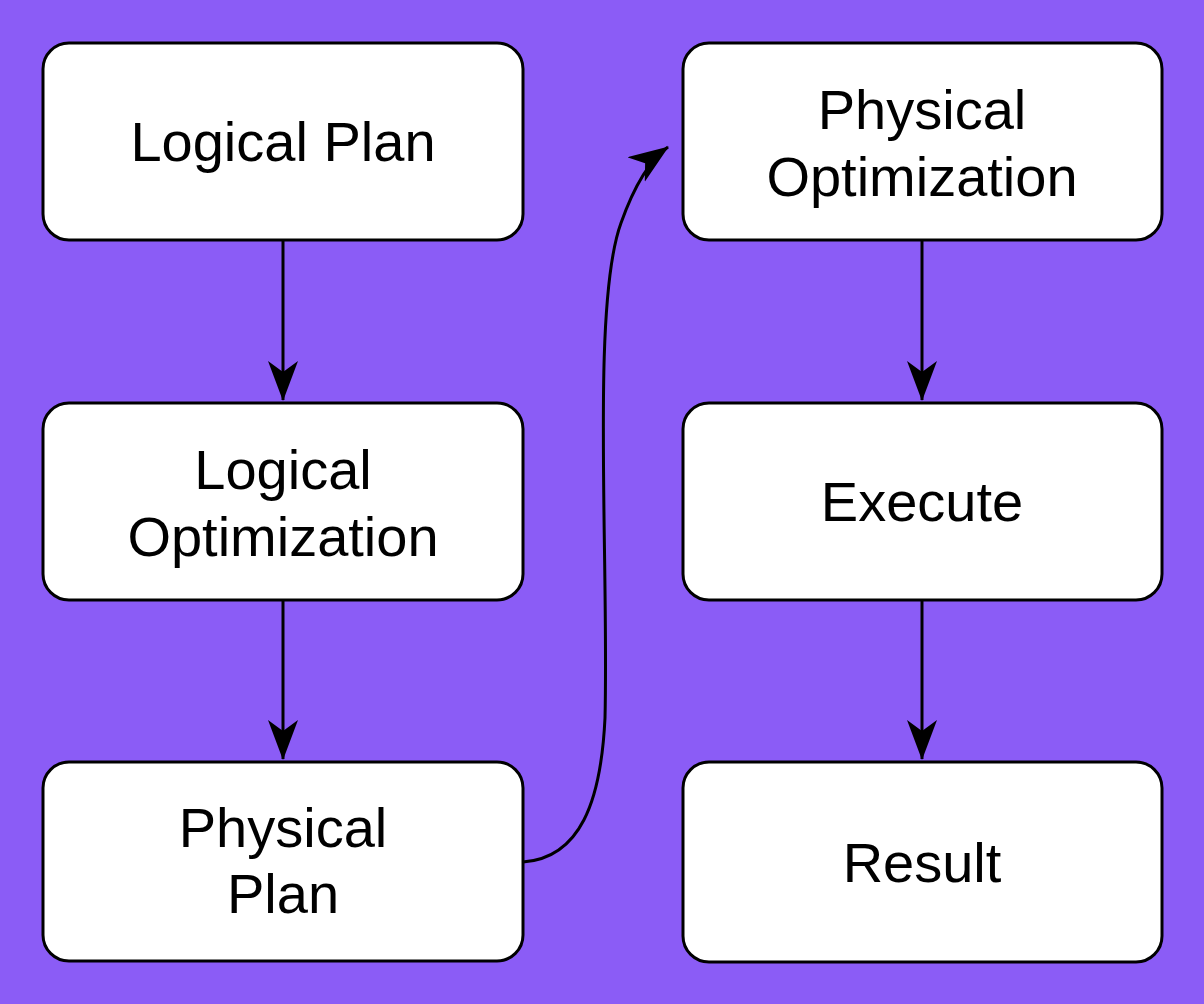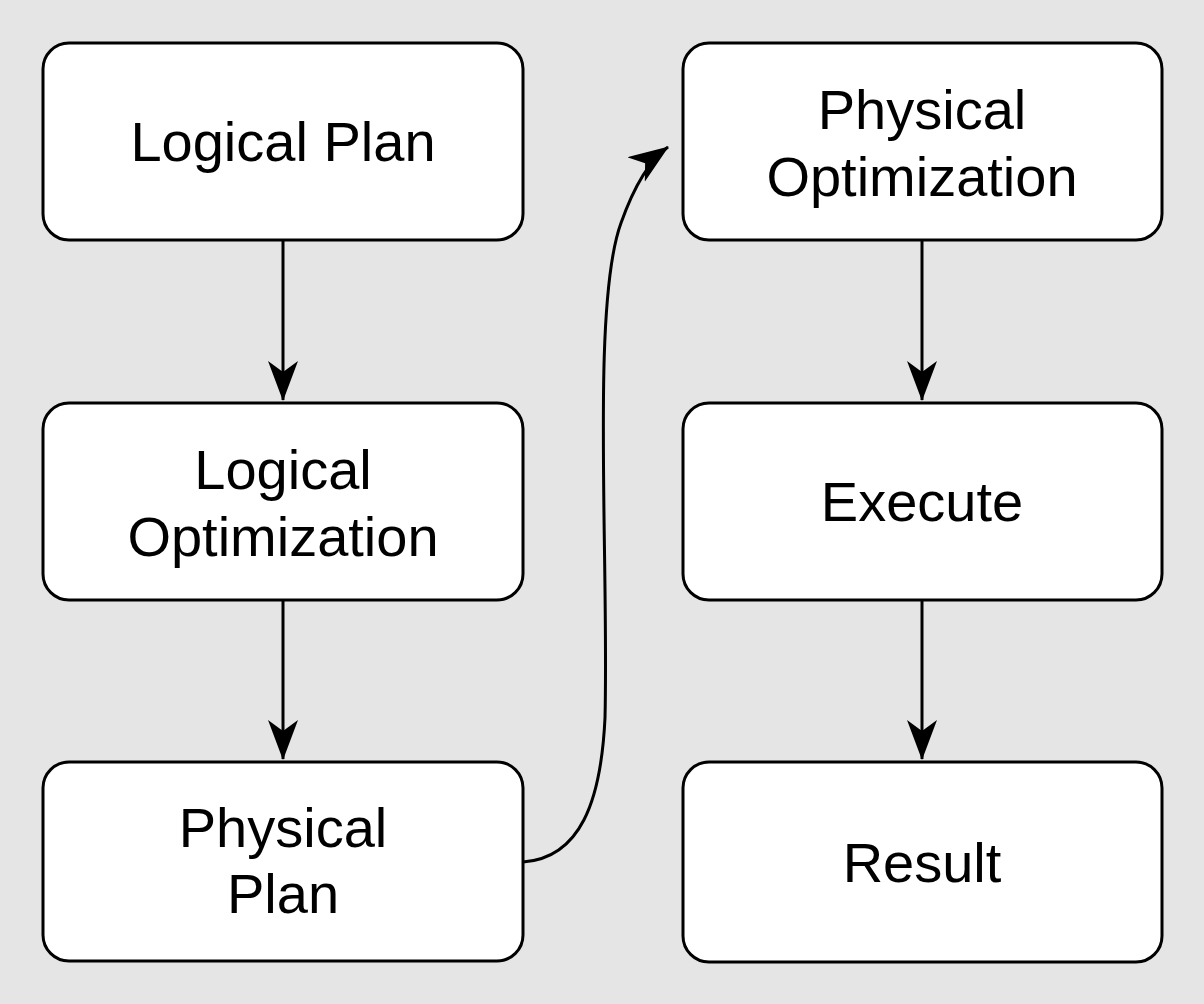--- a/index.html
+++ b/index.html
@@ -4,21 +4,21 @@
 <style>
   html, body {
     margin: 0;
     padding: 0;
     background: #ffffff;
   }
   .canvas {
     width: 1204px;
     height: 1004px;
     position: relative;
-    background: #e5e5e5;
+    background: #8b5cf6;
   }
   svg {
     display: block;
   }
   .node-box {
     fill: #ffffff;
     stroke: #000000;
     stroke-width: 3;
   }
   .edge {

